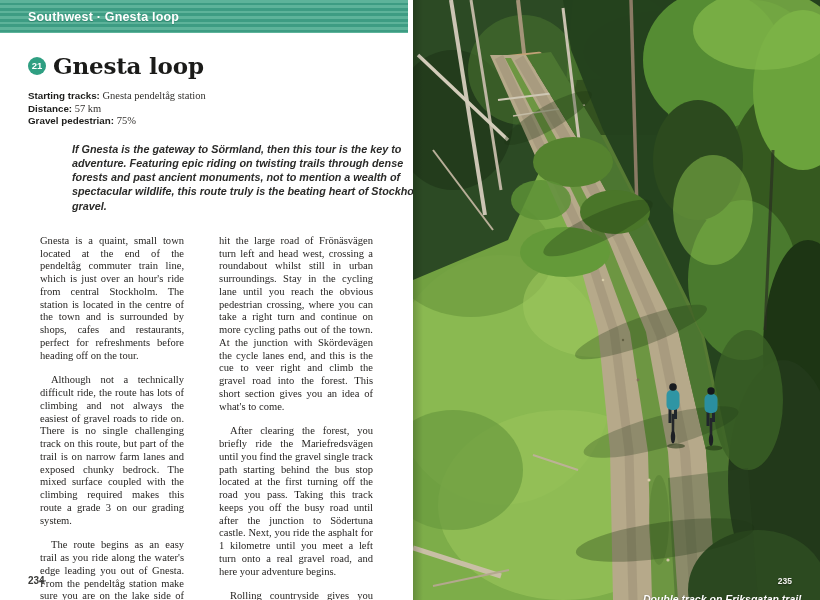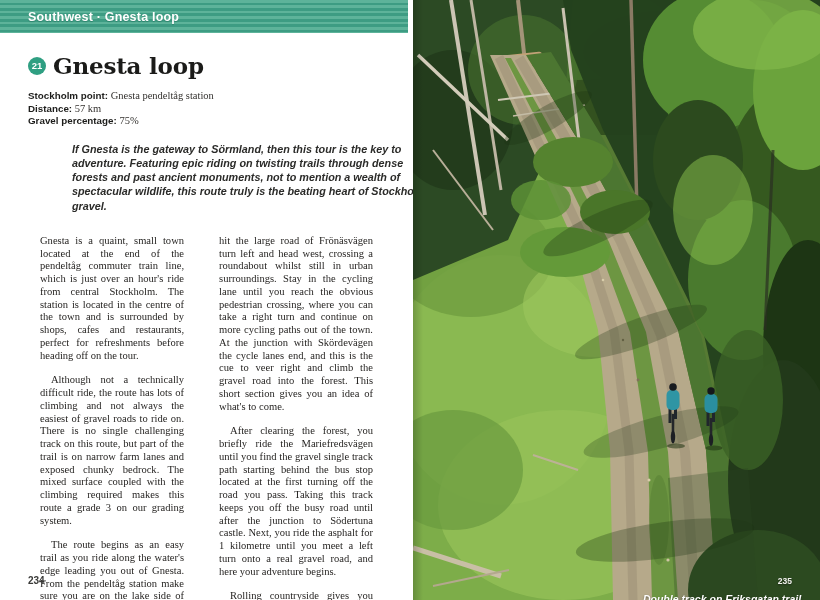--- a/index.html
+++ b/index.html
@@ -112,29 +112,29 @@
 
   <div class="left-content">
 
     <div class="route-head">
       <span class="badge">21</span>
       <span class="title">Gnesta loop</span>
     </div>
 
     <div class="stats">
       <div class="stat-row">
-        <span class="stat-label">Stockholm point:</span>
+        <span class="stat-label">Starting tracks:</span>
         <span class="stat-value">Gnesta pendeltåg station</span>
       </div>
       <div class="stat-row">
         <span class="stat-label">Distance:</span>
         <span class="stat-value">57 km</span>
       </div>
       <div class="stat-row">
-        <span class="stat-label">Gravel percentage:</span>
+        <span class="stat-label">Gravel pedestrian:</span>
         <span class="stat-value">75%</span>
       </div>
     </div>
 
     <div class="intro">If Gnesta is the gateway to Sörmland, then this tour is the key to adventure. Featuring epic riding on twisting trails through dense forests and past ancient monuments, not to mention a wealth of spectacular wildlife, this route truly is the beating heart of Stockholm gravel.</div>
 
     <div class="columns">
       <div class="col col-1">
         <p>Gnesta is a quaint, small town located at the end of the pendeltåg commuter train line, which is just over an hour's ride from central Stockholm. The station is located in the centre of the town and is surrounded by shops, cafes and restaurants, perfect for refreshments before heading off on the tour.</p>
         <p>Although not a technically difficult ride, the route has lots of climbing and not always the easiest of gravel roads to ride on. There is no single challenging track on this route, but part of the trail is on narrow farm lanes and exposed chunky bedrock. The mixed surface coupled with the climbing required makes this route a grade 3 on our grading system.</p>

